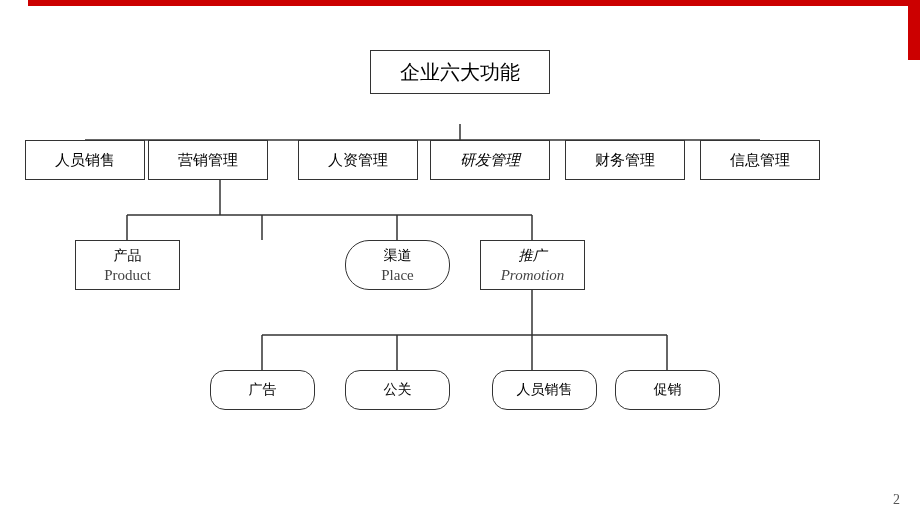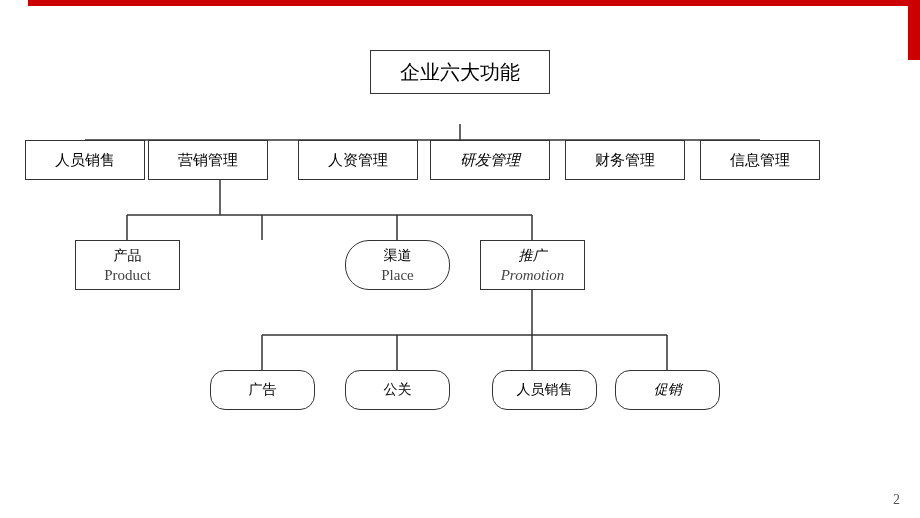--- a/index.html
+++ b/index.html
@@ -107,21 +107,21 @@
     .box-l3 {
       width: 105px;
       height: 40px;
       font-size: 14px;
       top: 340px;
       border-radius: 15px;
     }
     .box-l3-1 { left: 210px; }
     .box-l3-2 { left: 345px; }
     .box-l3-3 { left: 492px; }
-    .box-l3-4 { left: 615px; font-style: italic; }
+    .box-l3-4 { left: 615px; }
 
     
     .connector-svg {
       position: absolute;
       top: 0;
       left: 0;
       width: 920px;
       height: 518px;
       pointer-events: none;
     }

